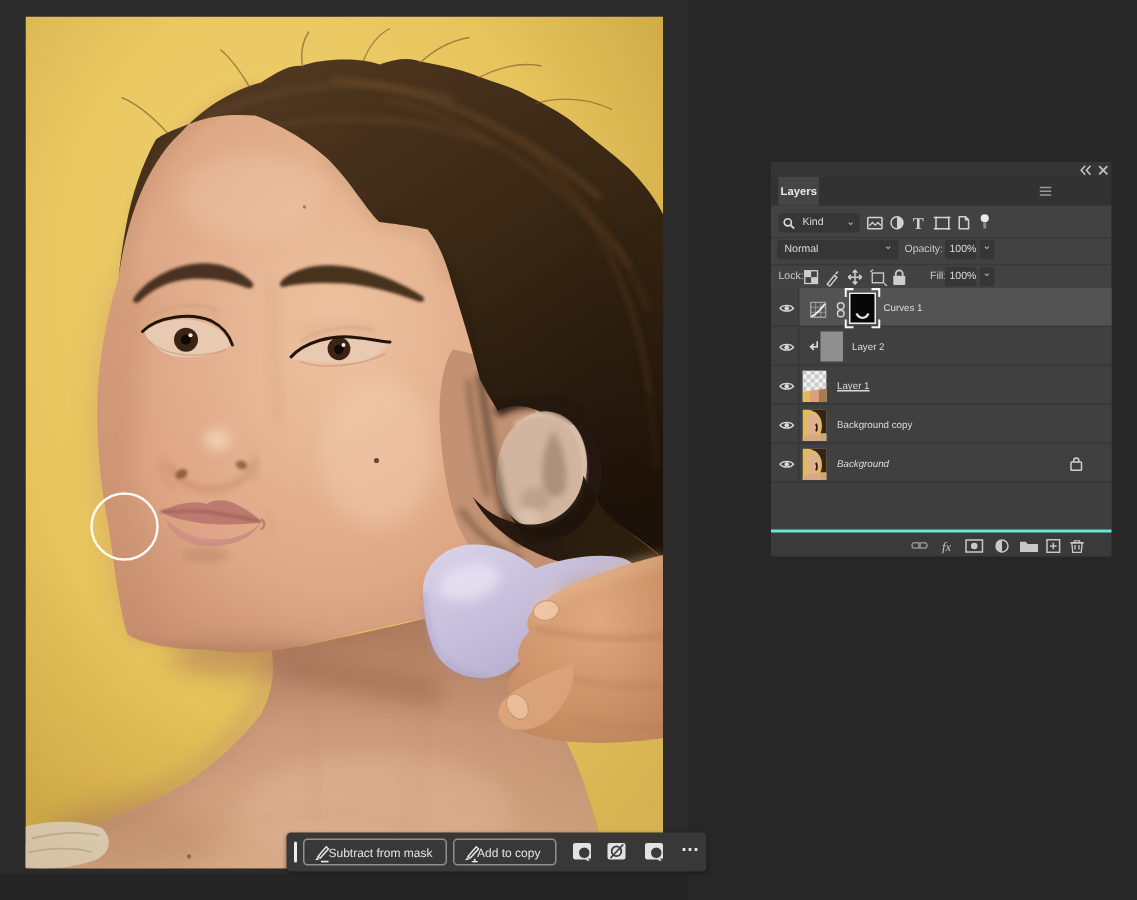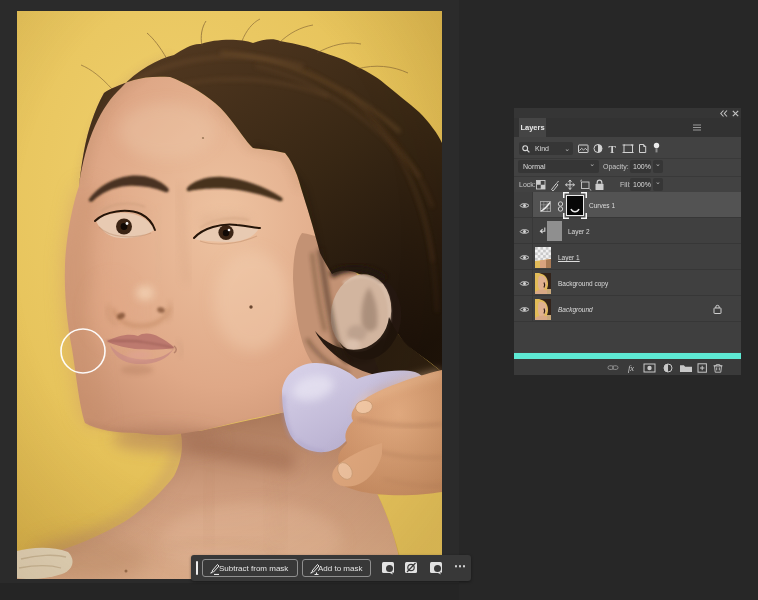--- a/index.html
+++ b/index.html
@@ -10,21 +10,21 @@
   .pstrip{position:absolute;left:0;top:0;width:227px;height:10px;background:#353535}
   .ptabrow{position:absolute;left:0;top:10px;width:227px;height:19px;background:#323232}
   .ptab{position:absolute;left:5px;top:10px;width:27px;height:19px;background:#454545;color:#e8e8e8;font-weight:bold;font-size:7.5px;text-align:center;line-height:19px}
   .pbody{position:absolute;left:0;top:29px;width:227px;height:216px;background:#424242}
   .combo{position:absolute;background:#363636;border-radius:2px;color:#ccc}
   .rows{position:absolute;left:0;top:84px;width:227px;height:130px;background:#404040}
   .lrow{position:absolute;left:0;width:227px;height:26px;border-bottom:1px solid #373737;box-sizing:border-box}
   .lrow .sel{position:absolute;left:19px;top:0;width:208px;height:25px;background:#535353}
   .eyecol{position:absolute;left:0;top:0;width:19px;height:130px;border-right:1px solid #383838;box-sizing:border-box}
   .lname{position:absolute;font-size:6.5px;color:#dcdcdc;line-height:8px}
-  .pbottom{position:absolute;left:0;top:245px;width:227px;height:16px;background:#3a3a3a;border-top:6px solid #5eead4}
+  .pbottom{position:absolute;left:0;top:245px;width:227px;height:16px;background:#3a3a3a;border-top:2px solid #5eead4}
   
   #mtool{position:absolute;left:191px;top:555px;width:280px;height:26px;background:#383838;border-radius:3px;box-shadow:0 1px 3px rgba(0,0,0,.4)}
   .mbtn{position:absolute;top:3.5px;height:18px;border:1px solid #8f8f8f;border-radius:3px;color:#e5e5e5;font-size:8px;line-height:18px;text-align:left;box-sizing:border-box}
 </style>
 </head>
 <body>
 <div style="position:absolute;left:0;top:0;width:459px;height:600px;background:#2b2b2b"></div>
 <div style="position:absolute;left:0;top:583px;width:459px;height:17px;background:#252525"></div>
 <div id="photo">
 <svg width="425" height="568" viewBox="0 0 425 568">
@@ -421,21 +421,21 @@
         <path d="M6,11.5 h5" stroke="#e8e8e8" stroke-width="1.2"></path>
       </svg>
     <span style="margin-left:16px">Subtract from mask</span>
   </div>
   <div class="mbtn" style="left:111px;width:69px">
     <svg style="position:absolute;left:5px;top:3px" width="12" height="12" viewBox="0 0 12 12">
         <path d="M4,8 L9.5,1.5 L11,3 L5.5,9 Z" fill="none" stroke="#e8e8e8" stroke-width="1"></path>
         <path d="M3.5,8.5 L5,10 L2,10.5 Z" fill="#e8e8e8"></path>
         <path d="M6.5,11.5 h4 M8.5,9.5 v4" stroke="#e8e8e8" stroke-width="1.1"></path>
       </svg>
-    <span style="margin-left:15px">Add to mask</span>
+    <span style="margin-left:15px">Add to copy</span>
   </div>
   <svg style="position:absolute;left:190px;top:6px" width="66" height="14" viewBox="0 0 66 14">
     <g>
       <rect x="1" y="1" width="12" height="11" rx="1.5" fill="#e2e2e2"></rect>
       <circle cx="8.5" cy="7.5" r="3.5" fill="#3a3a3a"></circle>
       <path d="M9,12.5 l3,1 l-0.5,-2.5" fill="#e2e2e2" stroke="#3a3a3a" stroke-width="0.5"></path>
       <rect x="24" y="1" width="12" height="11" rx="1.5" fill="#e2e2e2"></rect>
       <circle cx="30" cy="6.5" r="3.2" fill="none" stroke="#3a3a3a" stroke-width="1.2"></circle>
       <path d="M26,11 L34.5,2" stroke="#3a3a3a" stroke-width="1.2"></path>
       <rect x="49" y="1" width="12" height="11" rx="1.5" fill="#e2e2e2"></rect>

